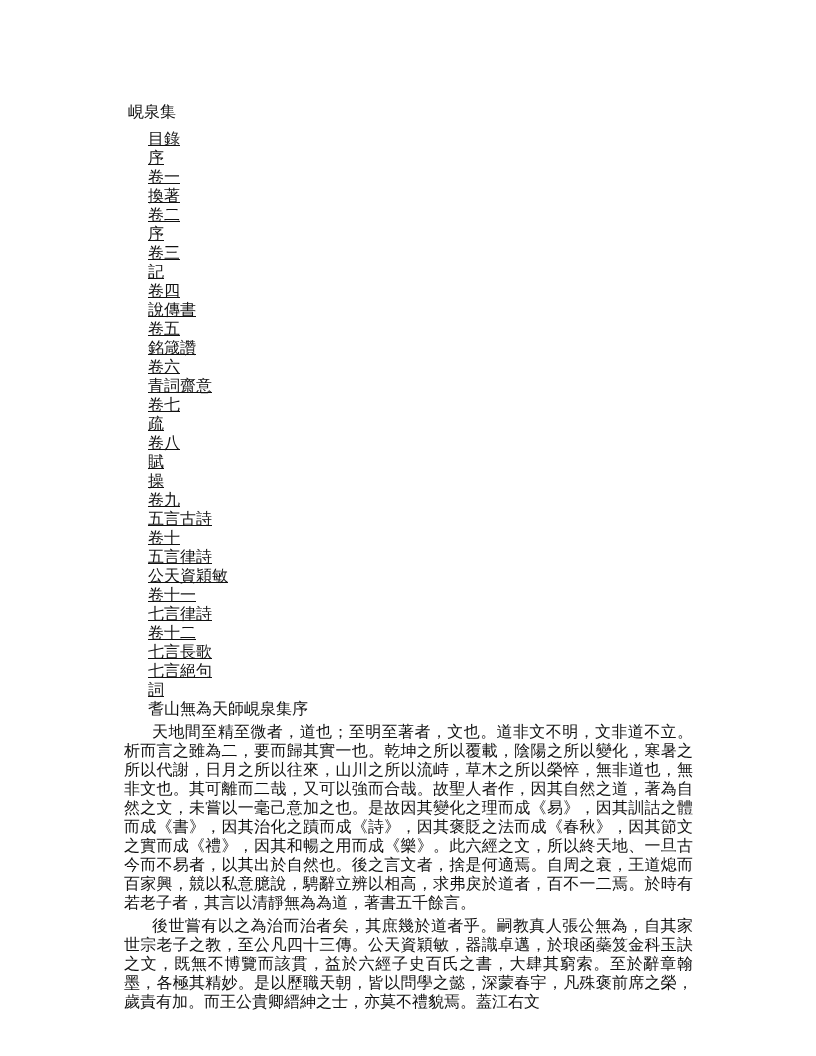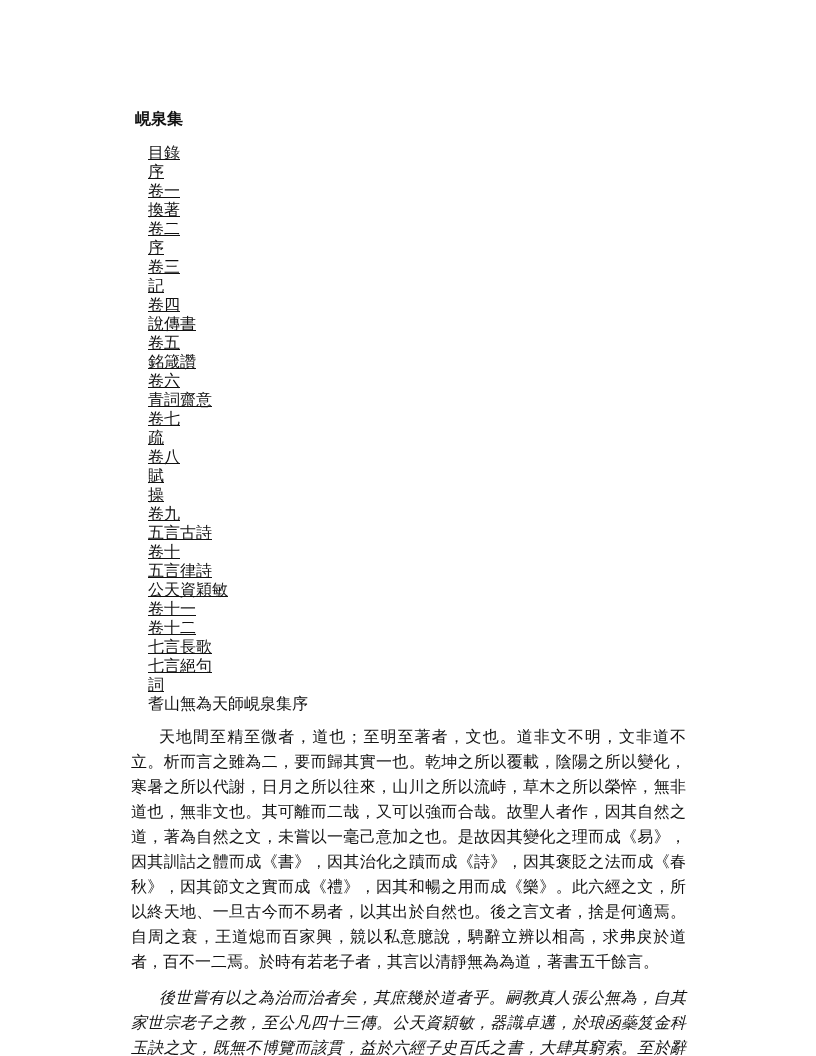--- a/index.html
+++ b/index.html
@@ -17,51 +17,50 @@
     }
     .page {
       position: absolute;
       left: 120px;
       top: 94px;
       width: 577px;
       font-size: 16px;
       line-height: 19px;
     }
     .title {
-      margin: 15px;
+      margin: 8px;
       font-size: 16px;
-      font-weight: bold;
+      font-weight: normal;
       line-height: 19px;
     }
     .indent {
       padding-left: 28px;
     }
     .toc {
       list-style: none;
       margin: 0;
       padding: 0 0 0 28px;
       text-decoration: underline;
     }
     .toc li {
       line-height: 19px;
       height: 19px;
       white-space: nowrap;
     }
     .para {
-      margin: 11px;
+      margin: 4px;
       text-indent: 28px;
       text-align: justify;
       text-align-last: left;
-      line-height: 25px;
+      line-height: 19px;
       letter-spacing: 0;
       word-break: break-all;
     }
     .para + .para {
       margin-top: 1px;
-      font-style: italic;
     }
     .preface-title {
       padding-left: 28px;
       line-height: 19px;
     }
   </style>
 </head>
 <body>
 
 <div class="page">
@@ -86,20 +85,21 @@
     <li>疏</li>
     <li>卷八</li>
     <li>賦</li>
     <li>操</li>
     <li>卷九</li>
     <li>五言古詩</li>
     <li>卷十</li>
     <li>五言律詩</li>
     <li>公天資穎敏</li>
     <li>卷十一</li>
+    <li>七言律詩</li>
     <li>卷十二</li>
     <li>七言長歌</li>
     <li>七言絕句</li>
     <li>詞</li>
   </ul>
 
   <div class="preface-title">耆山無為天師峴泉集序</div>
 
   <p class="para">天地間至精至微者，道也；至明至著者，文也。道非文不明，文非道不立。析而言之雖為二，要而歸其實一也。乾坤之所以覆載，陰陽之所以變化，寒暑之所以代謝，日月之所以往來，山川之所以流峙，草木之所以榮悴，無非道也，無非文也。其可離而二哉，又可以強而合哉。故聖人者作，因其自然之道，著為自然之文，未嘗以一毫己意加之也。是故因其變化之理而成《易》，因其訓詁之體而成《書》，因其治化之蹟而成《詩》，因其褒貶之法而成《春秋》，因其節文之實而成《禮》，因其和暢之用而成《樂》。此六經之文，所以終天地、一旦古今而不易者，以其出於自然也。後之言文者，捨是何適焉。自周之衰，王道熄而百家興，競以私意臆說，騁辭立辨以相高，求弗戾於道者，百不一二焉。於時有若老子者，其言以清靜無為為道，著書五千餘言。</p>
   <p class="para">後世嘗有以之為治而治者矣，其庶幾於道者乎。嗣教真人張公無為，自其家世宗老子之教，至公凡四十三傳。公天資穎敏，器識卓邁，於琅函蘂笈金科玉訣之文，既無不博覽而該貫，益於六經子史百氏之書，大肆其窮索。至於辭章翰墨，各極其精妙。是以歷職天朝，皆以問學之懿，深蒙春宇，凡殊褒前席之榮，歲責有加。而王公貴卿縉紳之士，亦莫不禮貌焉。蓋江右文</p>

